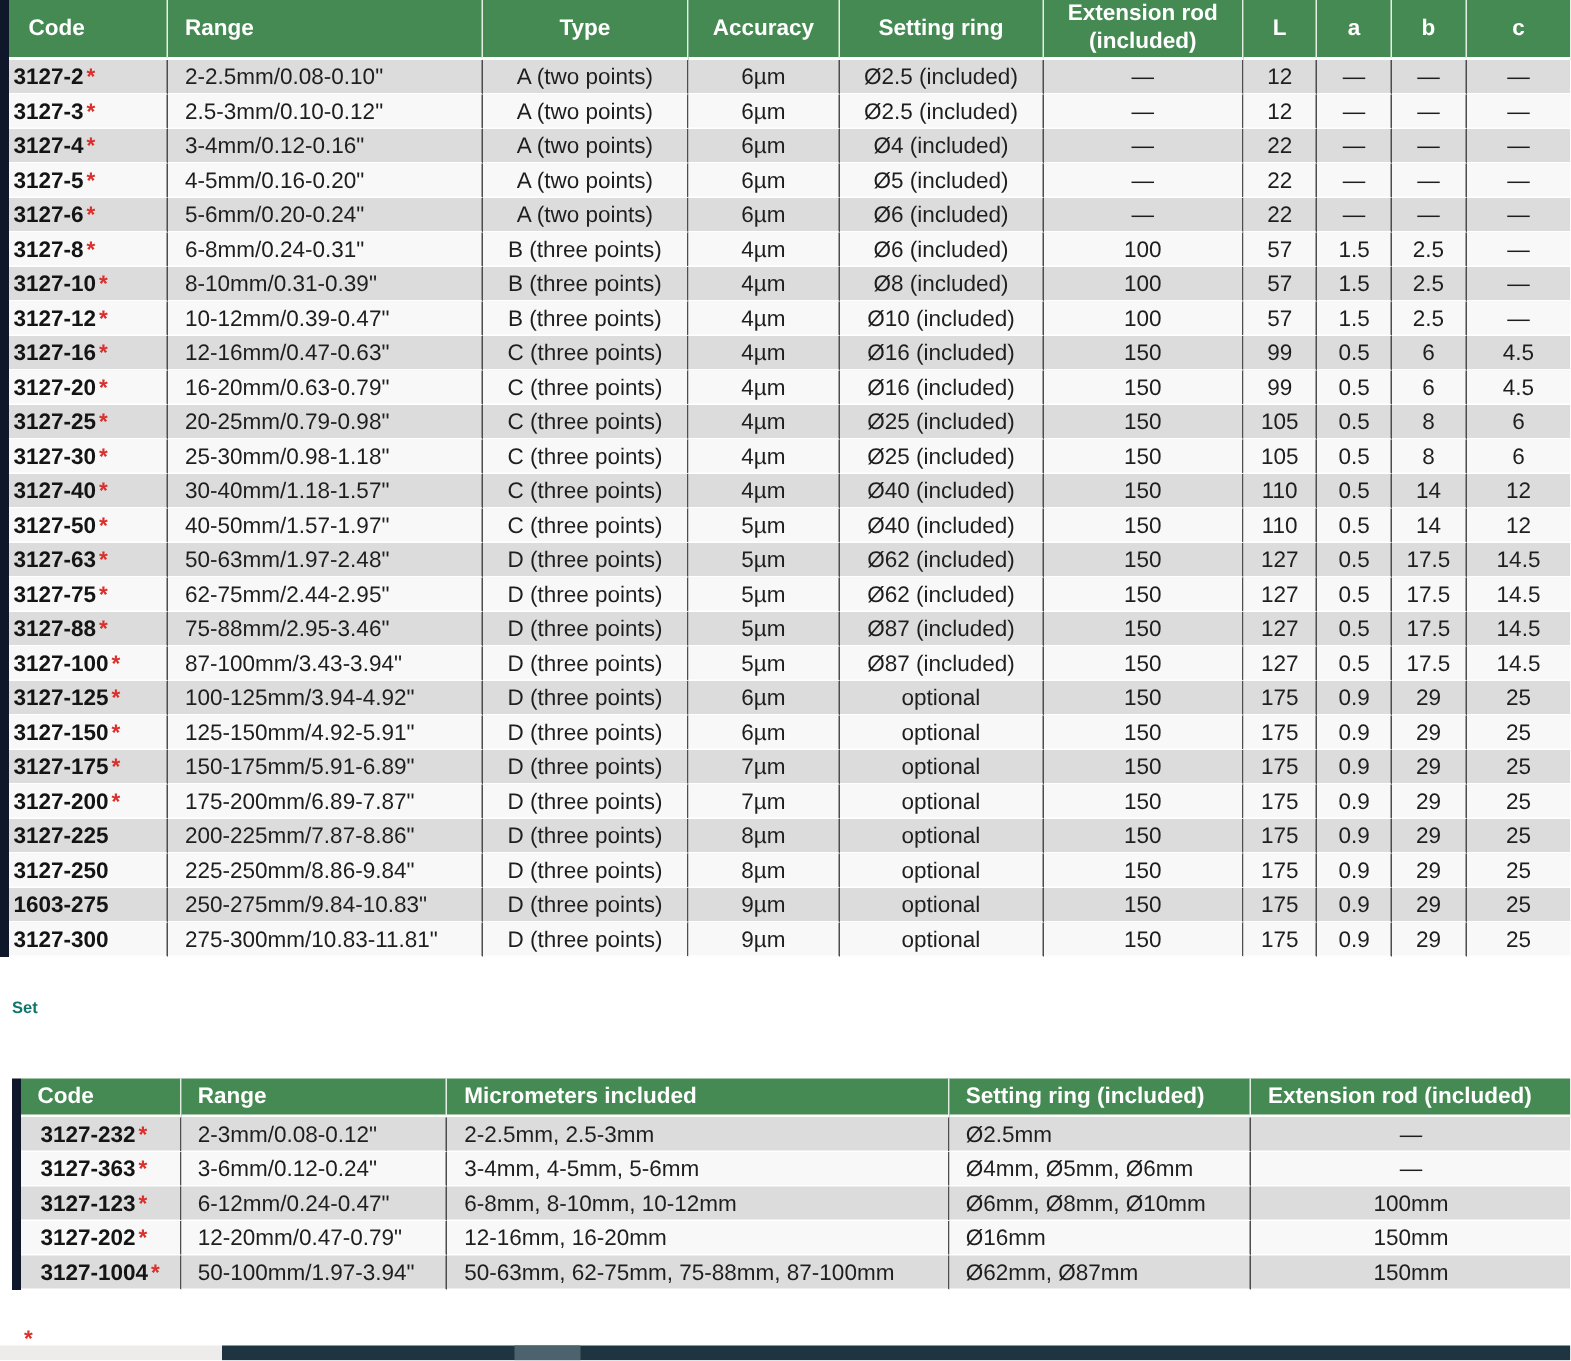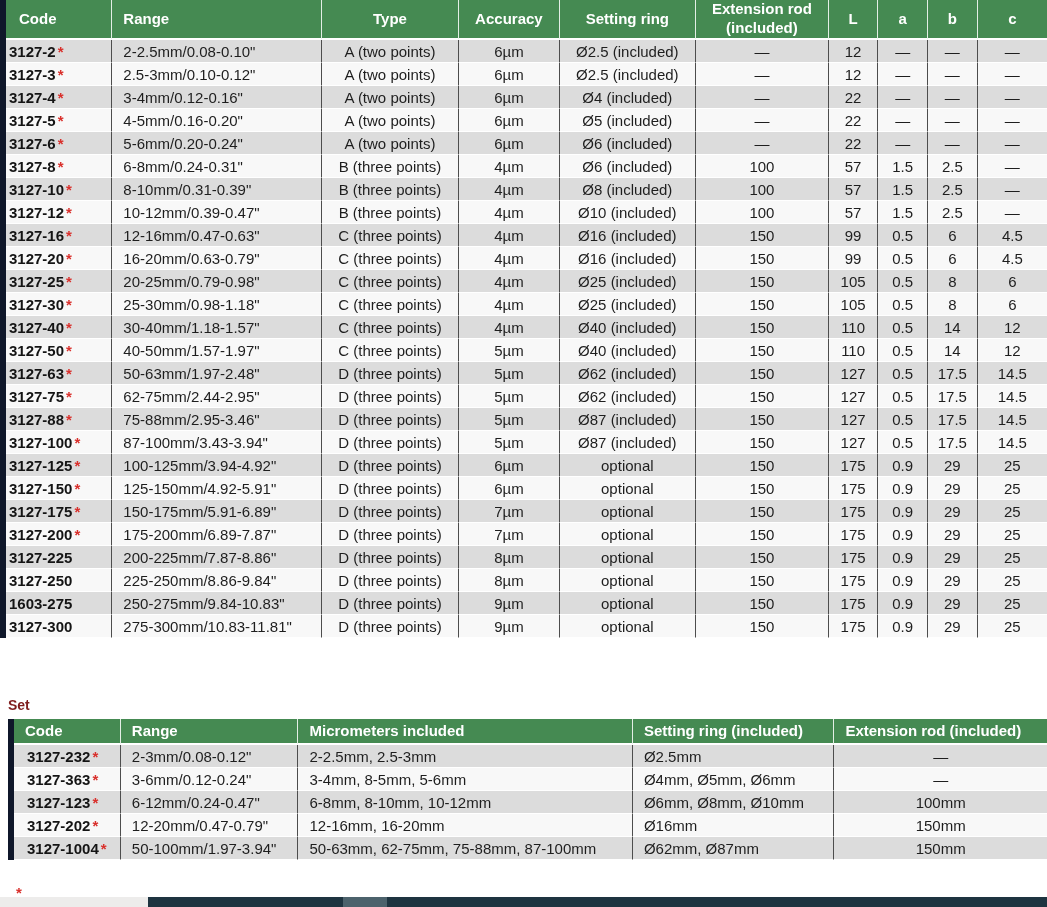--- a/index.html
+++ b/index.html
@@ -28,21 +28,21 @@
   table.spec tbody tr:nth-child(even) td{background:var(--rowWhite,#f8f8f8);}
   
   table.main{top:0;left:0;}
   table.main th{height:40px;}
   table.main th:nth-child(1){text-align:left;padding-left:13px;}
   table.main th:nth-child(2){text-align:left;padding-left:11px;}
   table.main td:nth-child(1){text-align:left;padding-left:3px;font-weight:bold;color:#141414;}
   table.main td:nth-child(2){text-align:left;padding-left:11px;}
   td.opt{font-weight:normal;}
   
-  .set-label{position:absolute;left:8px;top:697px;font-size:14px;font-weight:bold;color:#7f1d1d;}
+  .set-label{position:absolute;left:8px;top:666px;font-size:11px;font-weight:bold;color:#0f766e;}
   table.set{top:719px;left:8px;}
   table.set th{height:26px;text-align:left;padding-left:11px;}
   table.set td:nth-child(1){text-align:left;padding-left:13px;font-weight:bold;color:#141414;}
   table.set td:nth-child(2),table.set td:nth-child(3),table.set td:nth-child(4){
     text-align:left;padding-left:11px;
   }
   table.set td:nth-child(5){text-align:center;}
   .star{color:var(--red,#d9302c);font-weight:bold;margin-left:2px;}
   .footnote-star{position:absolute;left:16px;top:884px;color:var(--red,#d9302c);
     font-size:15px;font-weight:bold;}
@@ -425,21 +425,21 @@
         <tr>
           <td>3127-232<span class="star">*</span></td>
           <td>2-3mm/0.08-0.12"</td>
           <td>2-2.5mm, 2.5-3mm</td>
           <td>Ø2.5mm</td>
           <td>—</td>
         </tr>
         <tr>
           <td>3127-363<span class="star">*</span></td>
           <td>3-6mm/0.12-0.24"</td>
-          <td>3-4mm, 8-5mm, 5-6mm</td>
+          <td>3-4mm, 4-5mm, 5-6mm</td>
           <td>Ø4mm, Ø5mm, Ø6mm</td>
           <td>—</td>
         </tr>
         <tr>
           <td>3127-123<span class="star">*</span></td>
           <td>6-12mm/0.24-0.47"</td>
           <td>6-8mm, 8-10mm, 10-12mm</td>
           <td>Ø6mm, Ø8mm, Ø10mm</td>
           <td>100mm</td>
         </tr>

